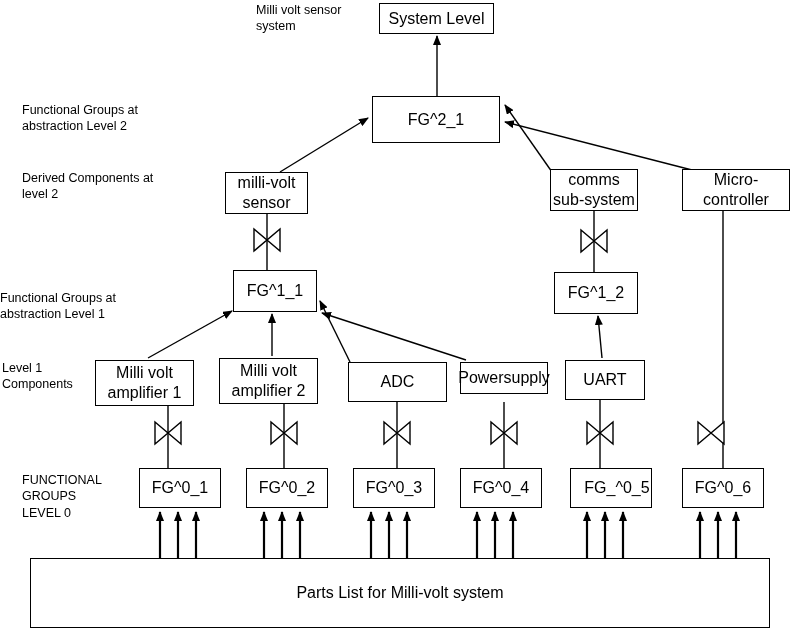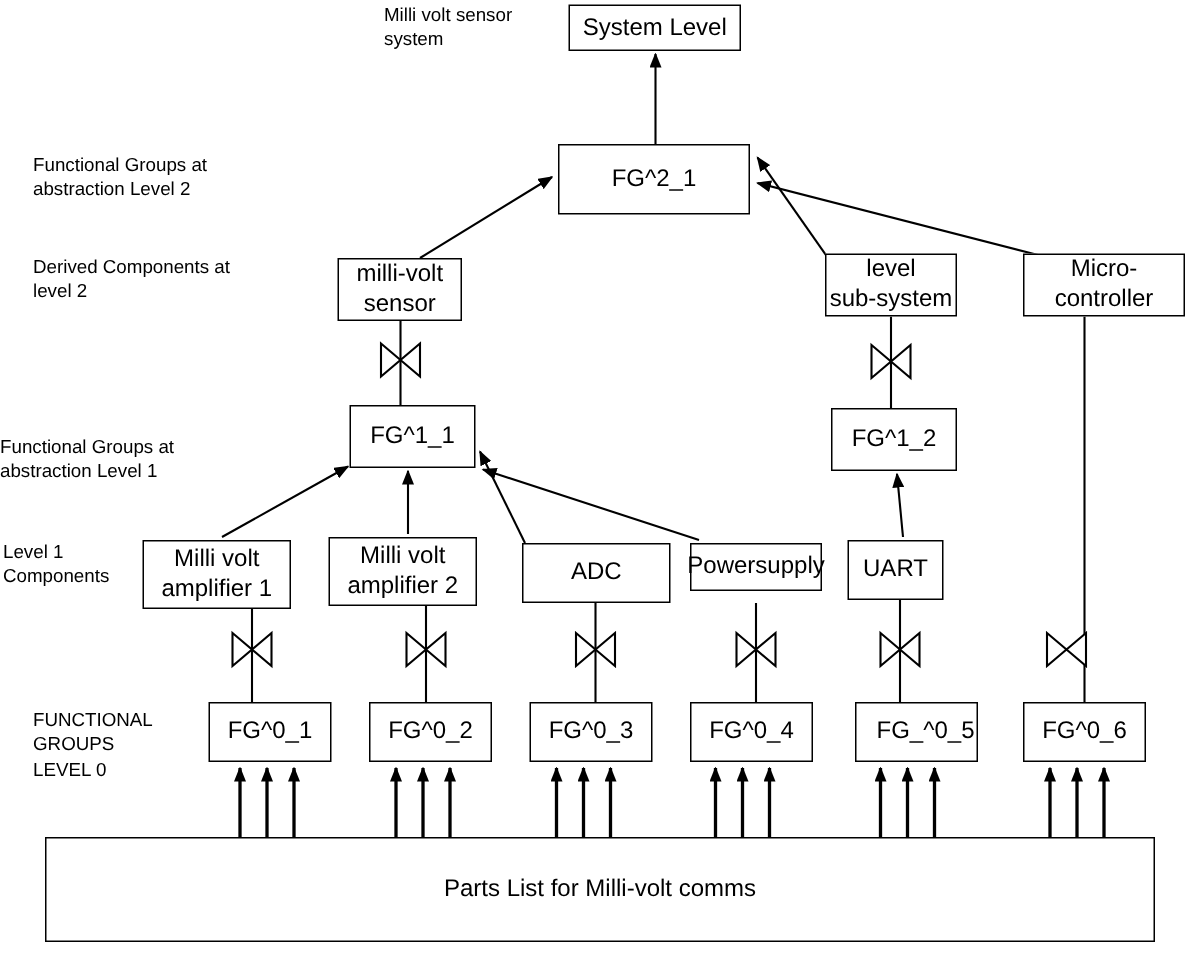--- a/index.html
+++ b/index.html
@@ -136,35 +136,35 @@
 Components</div>
       <div class="label" style="left: 22px; top: 472px;">FUNCTIONAL
 GROUPS
 LEVEL 0</div>
     </div>
   <div id="nodes">
       <div class="box" style="left: 379px; top: 3px; width: 115px; height: 31px;">System Level</div>
       <div class="box" style="left: 372px; top: 96px; width: 128px; height: 47px;">FG^2_1</div>
       <div class="box" style="left: 225px; top: 172px; width: 83px; height: 42px;">milli-volt
 sensor</div>
-      <div class="box" style="left: 550px; top: 169px; width: 88px; height: 42px;">level
+      <div class="box" style="left: 550px; top: 169px; width: 88px; height: 42px;">comms
 sub-system</div>
       <div class="box" style="left: 682px; top: 169px; width: 108px; height: 42px;">Micro-
 controller</div>
       <div class="box" style="left: 233px; top: 270px; width: 84px; height: 42px;">FG^1_1</div>
       <div class="box" style="left: 554px; top: 272px; width: 84px; height: 42px;">FG^1_2</div>
       <div class="box" style="left: 95px; top: 360px; width: 99px; height: 46px;">Milli volt
 amplifier 1</div>
       <div class="box" style="left: 219px; top: 358px; width: 99px; height: 46px;">Milli volt
 amplifier 2</div>
       <div class="box" style="left: 348px; top: 362px; width: 99px; height: 40px;">ADC</div>
       <div class="box" style="left: 460px; top: 362px; width: 88px; height: 32px;">Powersupply</div>
-      <div class="box" style="left: 565px; top: 360px; width: 64px; height: 40px;">UART</div>
+      <div class="box" style="left: 565px; top: 360px; width: 80px; height: 40px;">UART</div>
       <div class="box" style="left: 139px; top: 468px; width: 82px; height: 40px;">FG^0_1</div>
       <div class="box" style="left: 246px; top: 468px; width: 82px; height: 40px;">FG^0_2</div>
       <div class="box" style="left: 353px; top: 468px; width: 82px; height: 40px;">FG^0_3</div>
       <div class="box" style="left: 460px; top: 468px; width: 82px; height: 40px;">FG^0_4</div>
       <div class="box" style="left: 570px; top: 468px; width: 82px; height: 40px; padding-left: 12px;">FG_^0_5</div>
       <div class="box" style="left: 682px; top: 468px; width: 82px; height: 40px;">FG^0_6</div>
-      <div class="box" style="left: 30px; top: 558px; width: 740px; height: 70px;">Parts List for Milli-volt comms</div>
+      <div class="box" style="left: 30px; top: 558px; width: 740px; height: 70px;">Parts List for Milli-volt system</div>
     </div>
 
 </div>
 
 </body></html>

